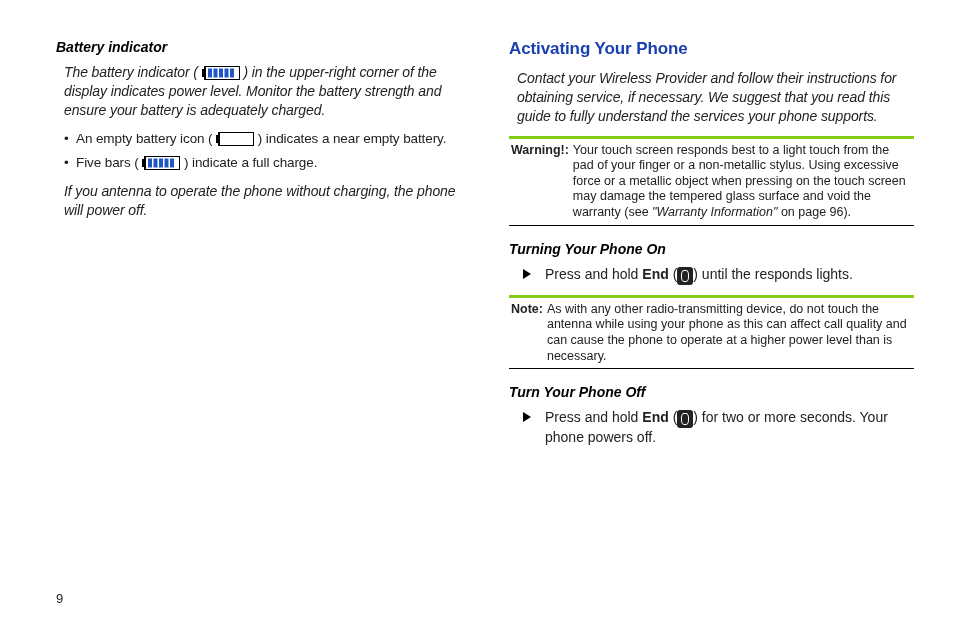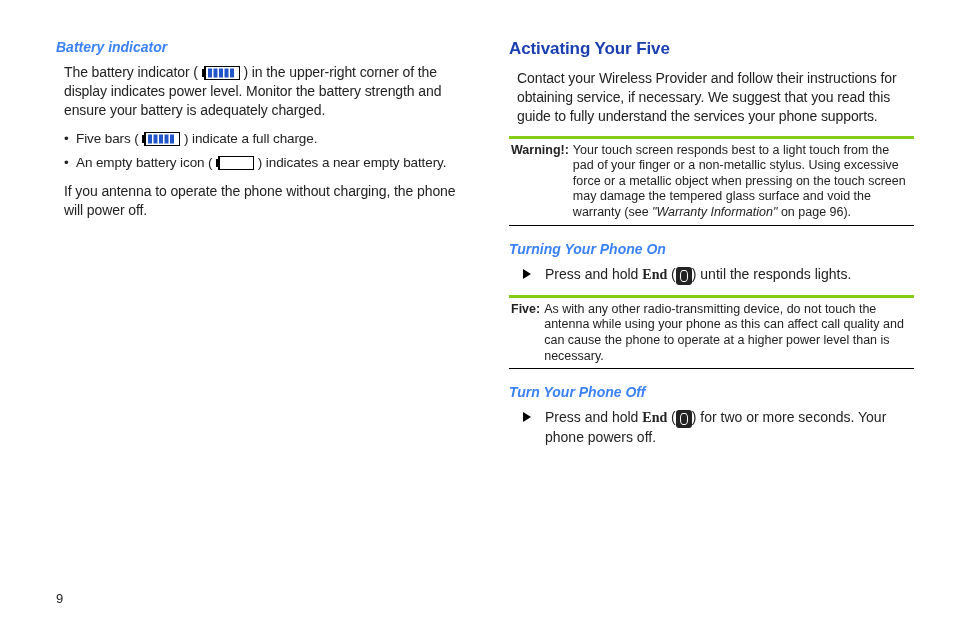--- a/index.html
+++ b/index.html
@@ -20,36 +20,37 @@
   }
   .col {
     flex: 1 1 0;
     min-width: 0;
     font-size: 14px;
     line-height: 1.35;
     font-stretch: condensed;
   }
   .col p, .col ul, .col li { font-stretch: condensed; letter-spacing: -0.1px; }
   .h-blue-italic {
-    color: #3b82f6;
+    color: #000000;
     font-weight: 700;
     font-style: italic;
     font-size: 14px;
     margin: 0 0 6px 0;
   }
   .h-blue-bold {
     color: #1a3fb0;
     font-weight: 800;
     font-size: 17px;
     margin: 0 0 8px 0;
     letter-spacing: -0.1px;
   }
   .para {
     margin: 0 0 10px 0;
     padding: 0 0 0 8px;
+    font-style: italic;
   }
   .bullets {
     list-style: none;
     margin: 0 0 10px 0;
     padding: 0 0 0 8px;
   }
   .bullets li {
     position: relative;
     padding-left: 12px;
     margin: 0 0 6px 0;
@@ -85,21 +86,21 @@
   }
   .step .arrow {
     width: 0; height: 0;
     border-top: 5px solid transparent;
     border-bottom: 5px solid transparent;
     border-left: 8px solid #000;
     margin-top: 4px;
     flex-shrink: 0;
   }
   .step .step-text { flex: 1; }
-  .b { font-weight: 700; font-family: Liberation Serif, serif; }
+  .b { font-weight: 700; }
   .page-num {
     position: absolute;
     left: 56px;
     bottom: 30px;
     font-size: 13px;
   }
   
   .icon-batt {
     display: inline-block;
     vertical-align: -3px;
@@ -142,70 +143,70 @@
             <rect x="17" y="2.5" width="4" height="9" fill="#2156c9"></rect>
             <rect x="22.5" y="2.5" width="4" height="9" fill="#2156c9"></rect>
             <rect x="28" y="2.5" width="4" height="9" fill="#2156c9"></rect>
           </svg>
       </span>
       <span>) in the upper-right corner of the display indicates power level. Monitor the battery strength and ensure your battery is adequately charged.</span>
     </p>
 
     <ul class="bullets">
       <li>
+        <span>An empty battery icon (</span>
+        <span class="icon-batt">
+          <svg viewBox="0 0 38 14">
+              <rect x="0" y="3" width="3" height="8" fill="#000"></rect>
+              <rect x="3" y="0" width="35" height="14" fill="none" stroke="#000" stroke-width="2"></rect>
+            </svg>
+        </span>
+        <span>) indicates a near empty battery.</span>
+      </li>
+      <li>
         <span>Five bars (</span>
         <span class="icon-batt">
           <svg viewBox="0 0 38 14">
               <rect x="0" y="3" width="3" height="8" fill="#000"></rect>
               <rect x="3" y="0" width="35" height="14" fill="none" stroke="#000" stroke-width="2"></rect>
               <rect x="6" y="2.5" width="4" height="9" fill="#2156c9"></rect>
               <rect x="11.5" y="2.5" width="4" height="9" fill="#2156c9"></rect>
               <rect x="17" y="2.5" width="4" height="9" fill="#2156c9"></rect>
               <rect x="22.5" y="2.5" width="4" height="9" fill="#2156c9"></rect>
               <rect x="28" y="2.5" width="4" height="9" fill="#2156c9"></rect>
             </svg>
         </span>
         <span>) indicate a full charge.</span>
       </li>
-      <li>
-        <span>An empty battery icon (</span>
-        <span class="icon-batt">
-          <svg viewBox="0 0 38 14">
-              <rect x="0" y="3" width="3" height="8" fill="#000"></rect>
-              <rect x="3" y="0" width="35" height="14" fill="none" stroke="#000" stroke-width="2"></rect>
-            </svg>
-        </span>
-        <span>) indicates a near empty battery.</span>
-      </li>
     </ul>
 
     <p class="para">If you antenna to operate the phone without charging, the phone will power off.</p>
   </div>
 
   <div class="col">
-    <div class="h-blue-bold">Activating Your Five</div>
+    <div class="h-blue-bold">Activating Your Phone</div>
     <p class="para">Contact your Wireless Provider and follow their instructions for obtaining service, if necessary. We suggest that you read this guide to fully understand the services your phone supports.</p>
 
     <div class="note-box">
       <div class="note-label">Warning!:</div>
       <div class="note-text">
         <span>Your touch screen responds best to a light touch from the pad of your finger or a non-metallic stylus. Using excessive force or a metallic object when pressing on the touch screen may damage the tempered glass surface and void the warranty (see </span><span class="ital">"Warranty Information"</span><span> on page 96).</span>
       </div>
     </div>
 
     <div class="h-blue-italic">Turning Your Phone On</div>
     <div class="step">
       <div class="arrow"></div>
       <div class="step-text">
         <span>Press and hold </span><span class="b">End</span><span> (</span><span class="icon-end"></span><span>) until the responds lights.</span>
       </div>
     </div>
 
     <div class="note-box">
-      <div class="note-label">Five:</div>
+      <div class="note-label">Note:</div>
       <div class="note-text">As with any other radio-transmitting device, do not touch the antenna while using your phone as this can affect call quality and can cause the phone to operate at a higher power level than is necessary.</div>
     </div>
 
     <div class="h-blue-italic">Turn Your Phone Off</div>
     <div class="step">
       <div class="arrow"></div>
       <div class="step-text">
         <span>Press and hold </span><span class="b">End</span><span> (</span><span class="icon-end"></span><span>) for two or more seconds. Your phone powers off.</span>
       </div>
     </div>

